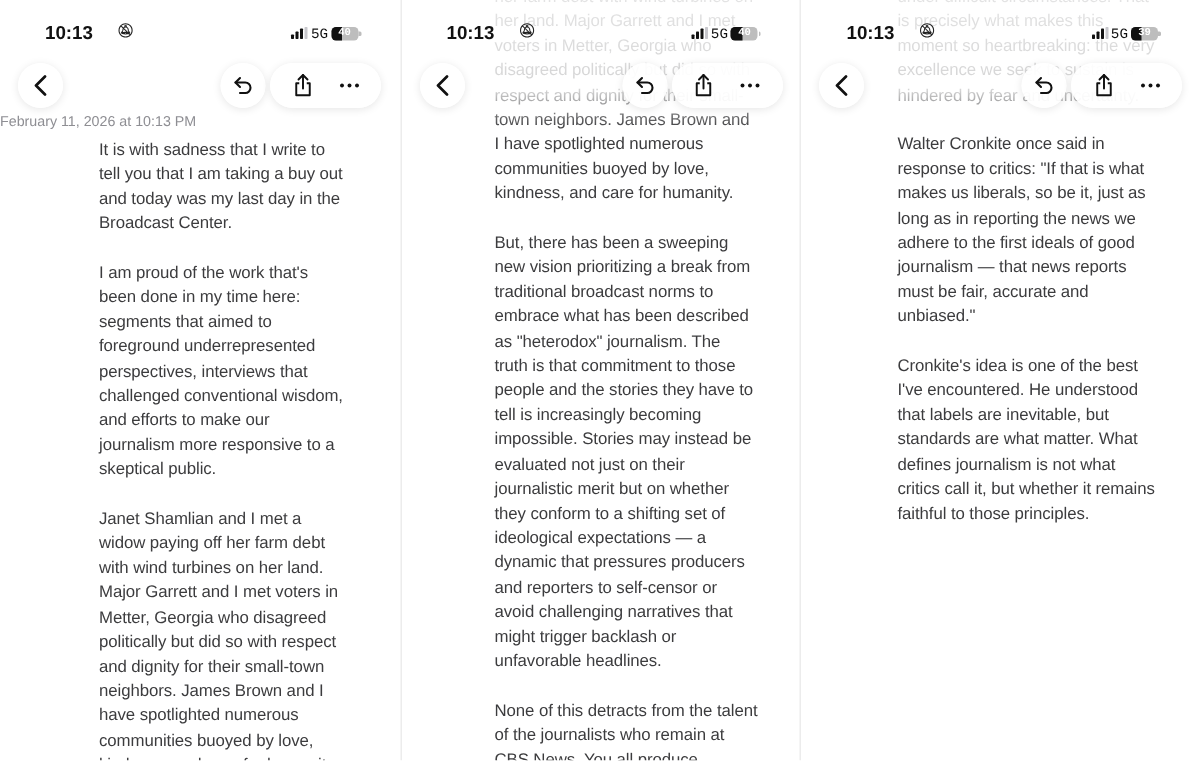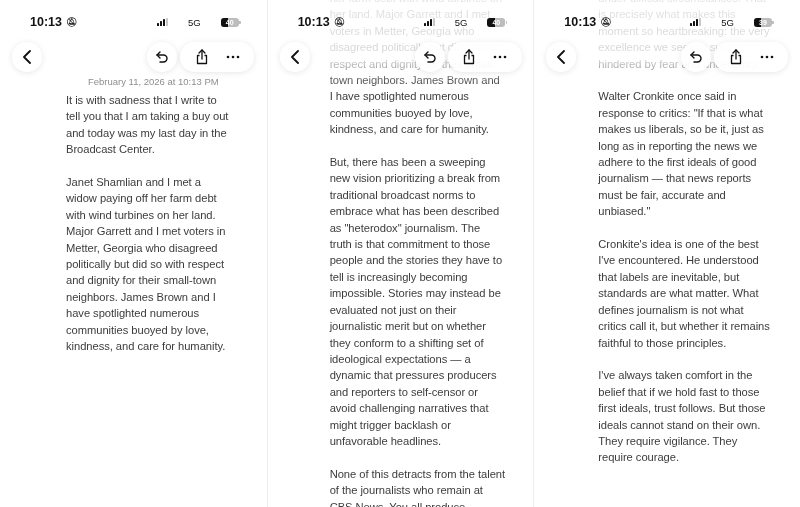--- a/index.html
+++ b/index.html
@@ -13,37 +13,37 @@
     .screen + .screen { border-left: 1px solid #ececec; }
     .scroll-content { position: absolute; left: 0; right: 16px; padding: 0 18px 0 18px; margin-left: 48px; }
     .screen-1 .scroll-content { top: 92px; }
     .screen-2 .scroll-content { top: -10px; padding-left: 14px; padding-right: 12px; }
     .screen-3 .scroll-content { top: -10px; padding-left: 16px; padding-right: 12px; }
     .para {
       font-size: 11.2px; line-height: 16.4px; color: #3c3c3e; margin-bottom: 16.4px;
       letter-spacing: -0.05px;
     }
     .date-line {
-      position: absolute; top: 76px; left: 0; right: 0; text-align: center;
-      font-size: 9.5px; color: #8e8e93; margin-left: 40px;
+      position: absolute; top: 76px; left: 0; right: 0; 
+      font-size: 9.5px; color: #8e8e93;
     }
     
     .top-fade {
       position: absolute; top: 0; left: 0; right: 0; height: 86px;
       background: linear-gradient(to bottom, rgba(255,255,255,0.86) 0%, rgba(255,255,255,0.78) 70%, rgba(255,255,255,0) 100%);
       pointer-events: none;
     }
     .status-bar {
       position: absolute; top: 14px; left: 0; right: 0; height: 16px;
       display: flex; align-items: center; justify-content: space-between;
       padding: 0 28px 0 30px; z-index: 5;
     }
-    .time { font-size: 12.5px; font-weight: bold; color: #111; display: flex; align-items: center; gap: 4px; }
+    .time { font-size: 12.5px; font-weight: bold; color: #111; display: flex; gap: 16px; }
     .bell { font-size: 9px; color: #222; }
-    .status-right { display: flex; align-items: center; gap: 20px; }
+    .status-right { display: flex; align-items: center; gap: 2px; font-family: Liberation Mono, monospace; }
     .signal { display: flex; align-items: flex-end; gap: 1px; height: 8px; }
     .signal span { width: 2px; background: #111; display: block; border-radius: 0.5px; }
     .signal span.dim { background: #c7c7cc; }
     .net { font-size: 9.5px; color: #111; }
     .battery {
       width: 18px; height: 9px; border-radius: 3px; background: #bdbdbd; position: relative;
       display: flex; align-items: center; justify-content: center;
       font-size: 7px; font-weight: bold; color: #fff;
     }
     .battery .fill { position: absolute; left: 0; top: 0; bottom: 0; background: #111; border-radius: 3px 0 0 3px; }
@@ -66,20 +66,21 @@
     .icon svg { display: block; }
   </style>
 </head>
 <body>
 
 <div class="screens">
 
   <div class="screen screen-1">
     <div class="scroll-content">
       <p class="para">It is with sadness that I write to tell you that I am taking a buy out and today was my last day in the Broadcast Center.</p>
+      <p class="para">I am proud of the work that's been done in my time here: segments that aimed to foreground underrepresented perspectives, interviews that challenged conventional wisdom, and efforts to make our journalism more responsive to a skeptical public.</p>
       <p class="para">Janet Shamlian and I met a widow paying off her farm debt with wind turbines on her land. Major Garrett and I met voters in Metter, Georgia who disagreed politically but did so with respect and dignity for their small-town neighbors. James Brown and I have spotlighted numerous communities buoyed by love, kindness, and care for humanity.</p>
     </div>
     <div class="date-line">February 11, 2026 at 10:13 PM</div>
 
     <div class="status-bar">
       <div class="time">
         <span>10:13</span>
         <span class="bell">🔕︎</span>
       </div>
       <div class="status-right">
@@ -201,21 +202,20 @@
         </div>
       </div>
     </div>
   </div>
 
   <div class="screen screen-3">
     <div class="scroll-content">
       <p class="para">under difficult circumstances. That is precisely what makes this moment so heartbreaking: the very excellence we seek to sustain is hindered by fear and uncertainty.</p>
       <p class="para">Walter Cronkite once said in response to critics: "If that is what makes us liberals, so be it, just as long as in reporting the news we adhere to the first ideals of good journalism — that news reports must be fair, accurate and unbiased."</p>
       <p class="para">Cronkite's idea is one of the best I've encountered. He understood that labels are inevitable, but standards are what matter. What defines journalism is not what critics call it, but whether it remains faithful to those principles.</p>
-      <p class="para">I've always taken comfort in the belief that if we hold fast to those first ideals, trust follows. But those ideals cannot stand on their own. They require vigilance. They require courage.</p>
     </div>
     <div class="top-fade"></div>
 
     <div class="status-bar">
       <div class="time">
         <span>10:13</span>
         <span class="bell">🔕︎</span>
       </div>
       <div class="status-right">
         <div class="signal">

